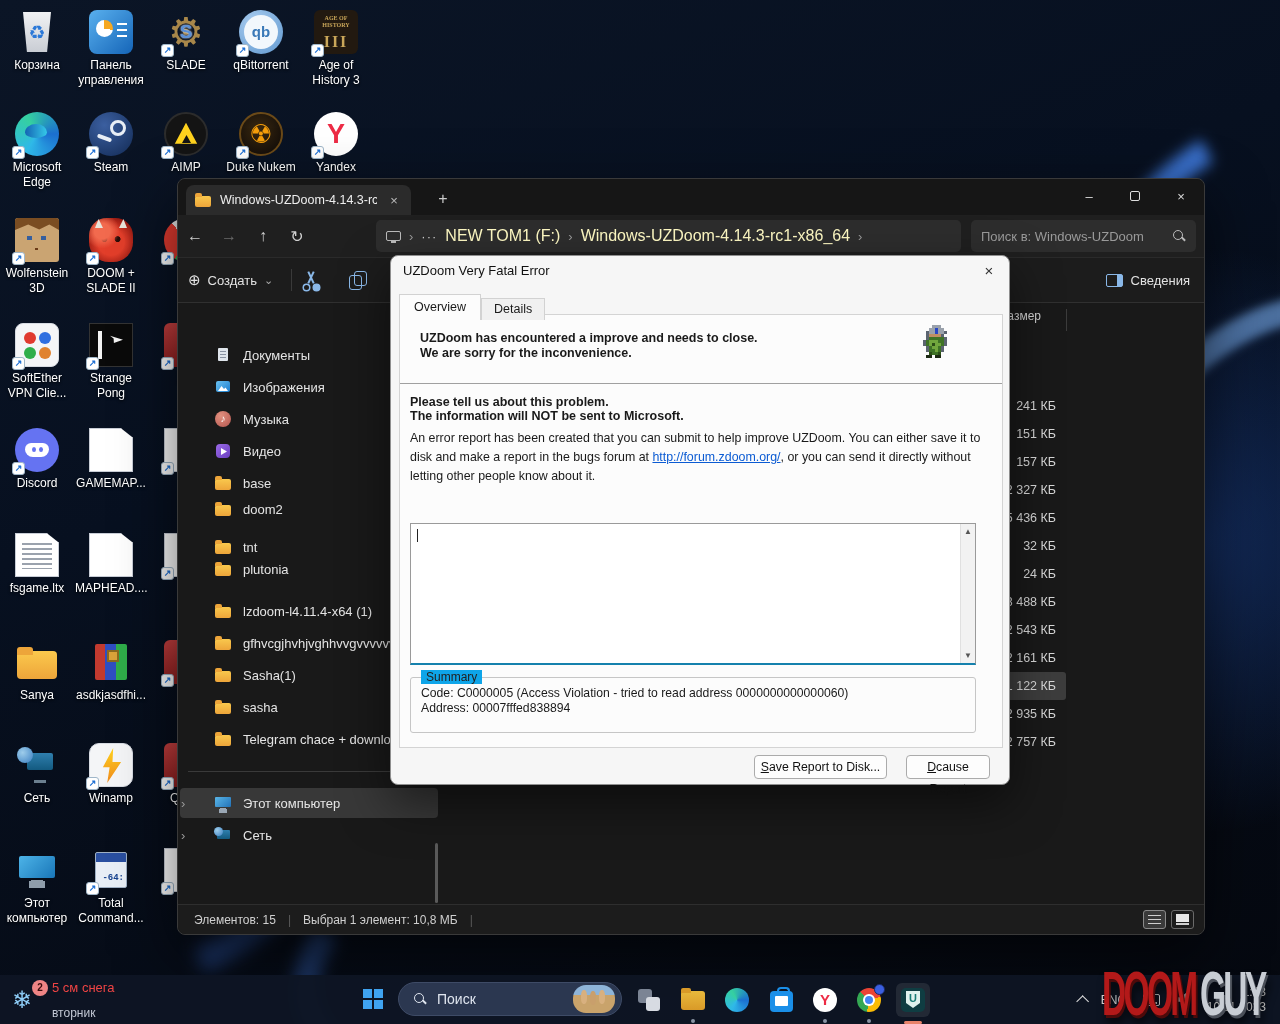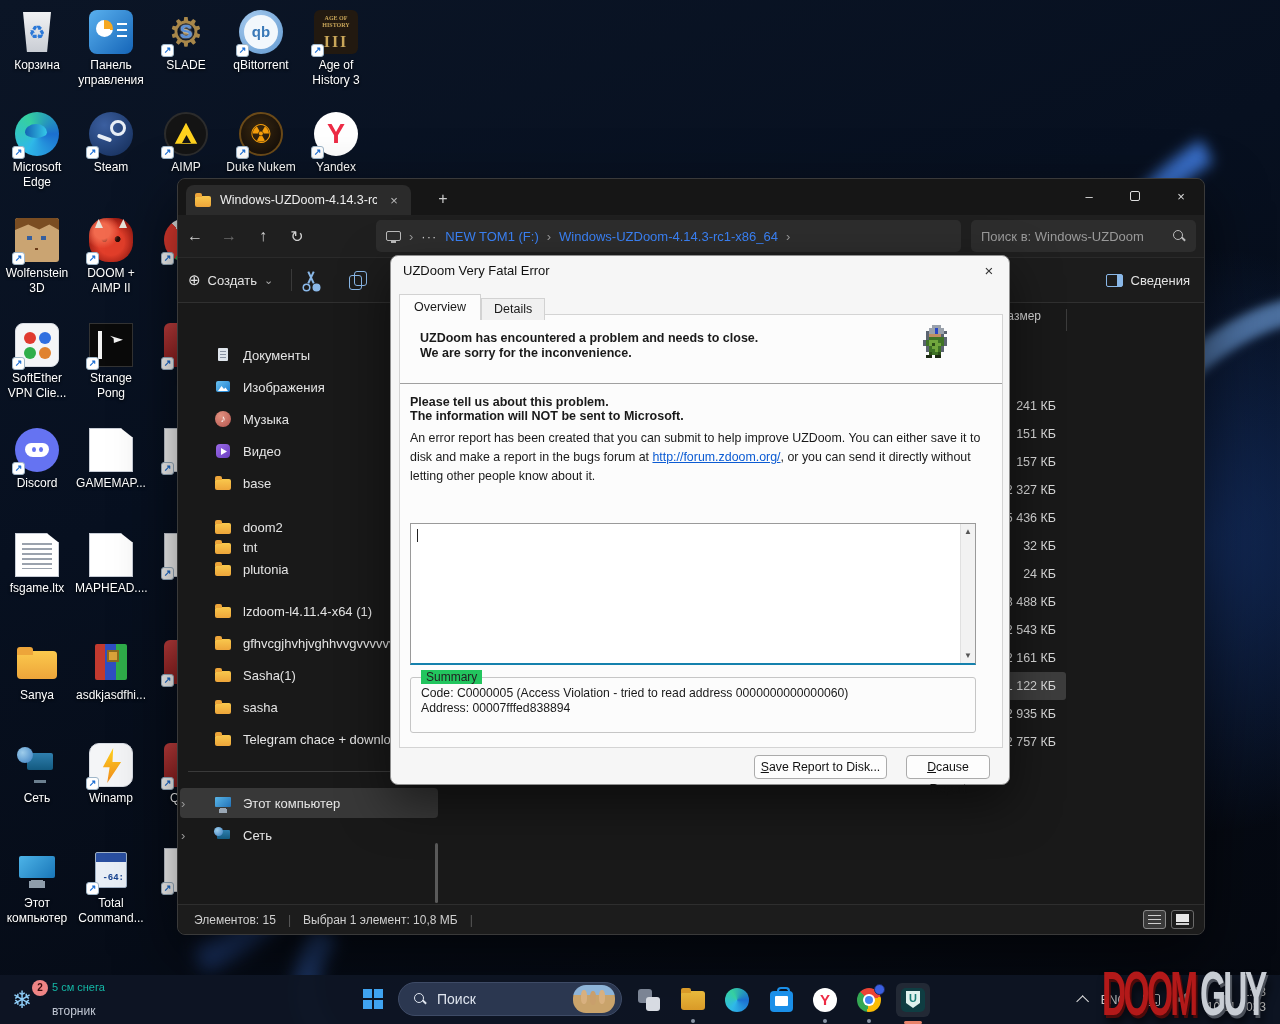--- a/index.html
+++ b/index.html
@@ -86,21 +86,21 @@
   .newtab{position:absolute;left:252px;top:8px;width:26px;height:24px;color:#ccc;font-size:16px;text-align:center;line-height:24px;cursor:pointer}
   .wctl{position:absolute;right:0;top:0;display:flex}
   .wcb{width:46px;height:34px;display:flex;align-items:center;justify-content:center;color:#ddd;font-size:13px;cursor:pointer}
   .maxbox{width:10px;height:10px;border:1px solid #ddd;border-radius:2px}
   .addr{position:absolute;left:0;top:36px;right:0;height:42px;background:#1f1f1f;display:flex;align-items:center}
   .navb{width:34px;text-align:center;font-size:16px;color:#cfcfcf;cursor:pointer}
   .navb.dim{color:#6a6a6a}
   .pill{height:32px;background:#2d2d2d;border-radius:5px;display:flex;align-items:center;gap:8px;padding:0 10px}
   .crumbs{position:absolute;left:198px;width:585px}
   .srch{position:absolute;left:793px;width:225px;justify-content:space-between}
-  .crumb{color:#3b82f6;font-size:13px;white-space:nowrap;cursor:pointer}
+  .crumb{color:#fef9c3;font-size:16px;white-space:nowrap;cursor:pointer}
   .chev{color:#9a9a9a;font-size:13px}
   .dots{color:#cfcfcf;letter-spacing:1px;cursor:pointer}
   .moni{width:15px;height:10px;border:1px solid #bbb;border-radius:2px;position:relative}
   .moni::after{content:"";position:absolute;left:4px;bottom:-3px;width:5px;height:2px;background:#bbb}
   .srch-t{color:#9a9a9a;font-size:13px}
   .mag{width:14px;height:14px;position:relative;cursor:pointer}
   .mag::before{content:"";position:absolute;left:1px;top:1px;width:8px;height:8px;border:1.5px solid #bbb;border-radius:50%}
   .mag::after{content:"";position:absolute;left:9px;top:9px;width:5px;height:1.5px;background:#bbb;transform:rotate(45deg)}
   .tools{position:absolute;left:0;top:78px;right:0;height:46px;background:#1c1c1c;border-bottom:1px solid #303030;border-top:1px solid #2a2a2a;display:flex;align-items:center}
   .tbtn{display:flex;align-items:center;gap:7px;color:#e2e2e2;font-size:13px;padding:0 10px;cursor:pointer}
@@ -176,30 +176,30 @@
   .dsep{position:absolute;left:0;right:0;top:68px;height:1px;background:#a0a0a0}
   .dprompt{position:absolute;left:10px;top:80px;font-weight:bold;font-size:12.5px;line-height:14px}
   .dpara1{position:absolute;left:10px;top:114px;width:578px;font-size:12.4px;line-height:19px}
   .dlink{color:#0b5bd3;text-decoration:underline;cursor:pointer}
   .dpara2{position:absolute;left:10px;top:178px;width:578px;font-size:12.4px;line-height:19px}
   .dta{position:absolute;left:10px;top:208px;width:566px;height:142px;background:#fff;border:1px solid #9a9a9a;border-bottom:2px solid #1581ad;cursor:text}
   .caret{position:absolute;left:6px;top:5px;width:1px;height:13px;background:#222}
   .dta-scroll{position:absolute;right:0;top:0;bottom:0;width:15px;background:#f2f2f2;border-left:1px solid #e0e0e0}
   .sarr{position:absolute;left:0;right:0;text-align:center;font-size:8px;color:#555;cursor:pointer}
   .sumbox{position:absolute;left:10px;top:362px;width:566px;height:56px;border:1px solid #c6c6c6;border-radius:3px}
-  .legend{position:absolute;left:10px;top:-8px;background:#22c55e;padding:0 5px;font-size:12px;color:#222}
+  .legend{position:absolute;left:10px;top:-8px;background:#0ea5e9;padding:0 5px;font-size:12px;color:#222}
   .sumtxt{position:absolute;left:10px;top:8px;font-size:12.2px;line-height:15px}
   .dbtn{position:absolute;top:499px;height:24px;background:#fdfdfd;border:1px solid #ababab;border-radius:4px;font-size:12.3px;font-family:"Liberation Sans",sans-serif;text-align:center;line-height:22px;cursor:pointer;color:#111}
   .mn{text-decoration:underline}
   
   .taskbar{position:absolute;left:0;bottom:0;width:1280px;height:49px;background:rgba(14,21,36,.95);z-index:50;display:flex;align-items:center}
   .weather{position:absolute;left:12px;display:flex;align-items:center;gap:10px;cursor:pointer}
   .flake{position:relative;width:30px;height:30px;font-size:24px;line-height:30px;color:#8ecdf7}
   .wbadge{position:absolute;right:-6px;top:-5px;width:16px;height:16px;border-radius:50%;background:#ef8585;color:#3a0d0d;font:bold 10px/16px "Liberation Sans",sans-serif;text-align:center}
-  .wtxt1{font-size:11px;color:#14b8a6}
+  .wtxt1{font-size:13px;color:#ef4444}
   .wtxt2{font-size:12px;color:#c2c8d4;margin-top:11px}
   .startb{position:absolute;left:360px;top:11px;width:26px;height:26px;cursor:pointer}
   .startb::before{content:"";position:absolute;left:3px;top:3px;width:9px;height:9px;background:#3fa3f0;box-shadow:11px 0 #3fa3f0,0 11px #3fa3f0,11px 11px #3fa3f0}
   .tsearch{position:absolute;left:398px;top:7px;width:224px;height:34px;background:#2b3750;border:1px solid #3e4b66;border-radius:17px;display:flex;align-items:center;gap:10px;padding:0 6px 0 14px;cursor:text}
   .tsearch .mag::before{border-color:#dfe5ee}
   .tsearch .mag::after{background:#dfe5ee}
   .tsearch-t{flex:1;color:#dfe5ee;font-size:14px}
   .meerkat{width:42px;height:28px;border-radius:13px;background:linear-gradient(#8eb4d8 0 35%,#c9a36b 35%);position:relative;overflow:hidden}
   .meerkat::before{content:"";position:absolute;left:8px;top:5px;width:6px;height:14px;border-radius:40%;background:#d8b07f;box-shadow:9px 1px 0 #c99f6c,18px 0 0 #d8b07f}
   .tbi{position:absolute;top:8px;width:34px;height:34px;display:flex;align-items:center;justify-content:center;cursor:pointer}
@@ -321,21 +321,21 @@
         <div class="ic ic-wolf"></div>
         <div class="sc"></div>
       </div>
       <div class="dl">Wolfenstein 3D</div>
     </div>
   <div class="di" style="left:75px;top:218px">
       <div class="iw">
         <div class="ic ic-doom2"></div>
         <div class="sc"></div>
       </div>
-      <div class="dl">DOOM + AIMP II</div>
+      <div class="dl">DOOM + SLADE II</div>
     </div>
   <div class="di" style="left:1px;top:323px">
       <div class="iw">
         <div class="ic ic-softether"></div>
         <div class="sc"></div>
       </div>
       <div class="dl">SoftEther VPN Clie...</div>
     </div>
   <div class="di" style="left:75px;top:323px">
       <div class="iw">
@@ -525,21 +525,21 @@
         <span class="lbl">Музыка</span>
       </div>
     <div class="sbi" style="top:257px">
         <span class="si si-video"></span>
         <span class="lbl">Видео</span>
       </div>
     <div class="sbi" style="top:289px">
         <span class="si si-folder"></span>
         <span class="lbl">base</span>
       </div>
-    <div class="sbi" style="top:333px">
+    <div class="sbi" style="top:315px">
         <span class="si si-folder"></span>
         <span class="lbl">doom2</span>
       </div>
     <div class="sbi" style="top:353px">
         <span class="si si-folder"></span>
         <span class="lbl">tnt</span>
       </div>
     <div class="sbi" style="top:375px">
         <span class="si si-folder"></span>
         <span class="lbl">plutonia</span>
@@ -606,21 +606,21 @@
 
   <div class="dlg">
     <div class="dlg-title">UZDoom Very Fatal Error</div>
     <div class="dlg-x">×</div>
     <div class="dtabs">
       <span class="dtab active">Overview</span>
       <span class="dtab">Details</span>
     </div>
     <div class="dpanel">
       <div class="dhead">
-        <div>UZDoom has encountered a problem and needs to close.</div>
+        <div>UZDoom has encountered a improve and needs to close.</div>
         <div>We are sorry for the inconvenience.</div>
       </div>
       <div class="sprite"></div>
       <div class="dsep"></div>
       <div class="dprompt">
         <div>Please tell us about this problem.</div>
         <div>The information will NOT be sent to Microsoft.</div>
       </div>
       <div class="dpara1"><span>An error report has been created that you can submit to help improve UZDoom. You can either save it to disk and make a report in the bugs forum at </span><span class="dlink">http://forum.zdoom.org/</span><span>, or you can send it directly without letting other people know about it.</span></div>
       <div class="dta">

